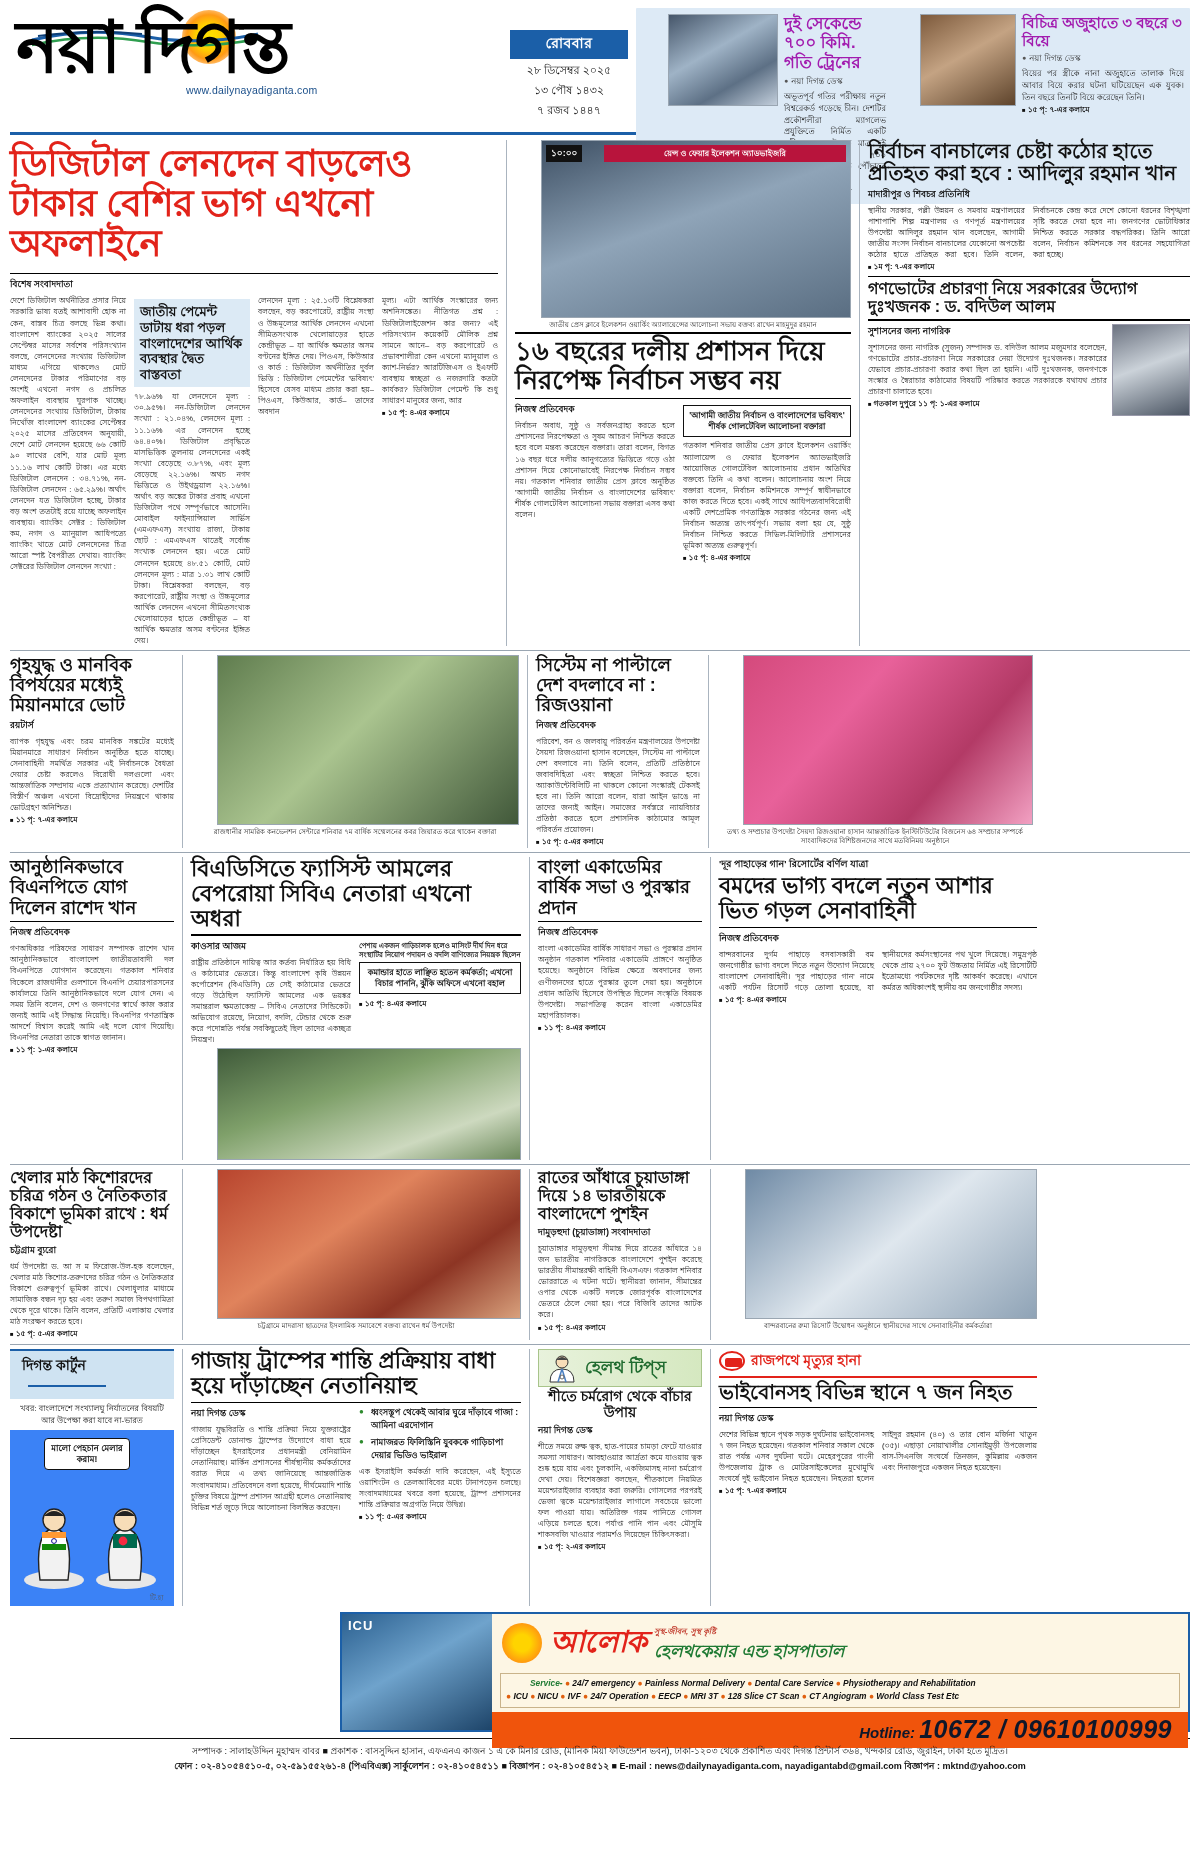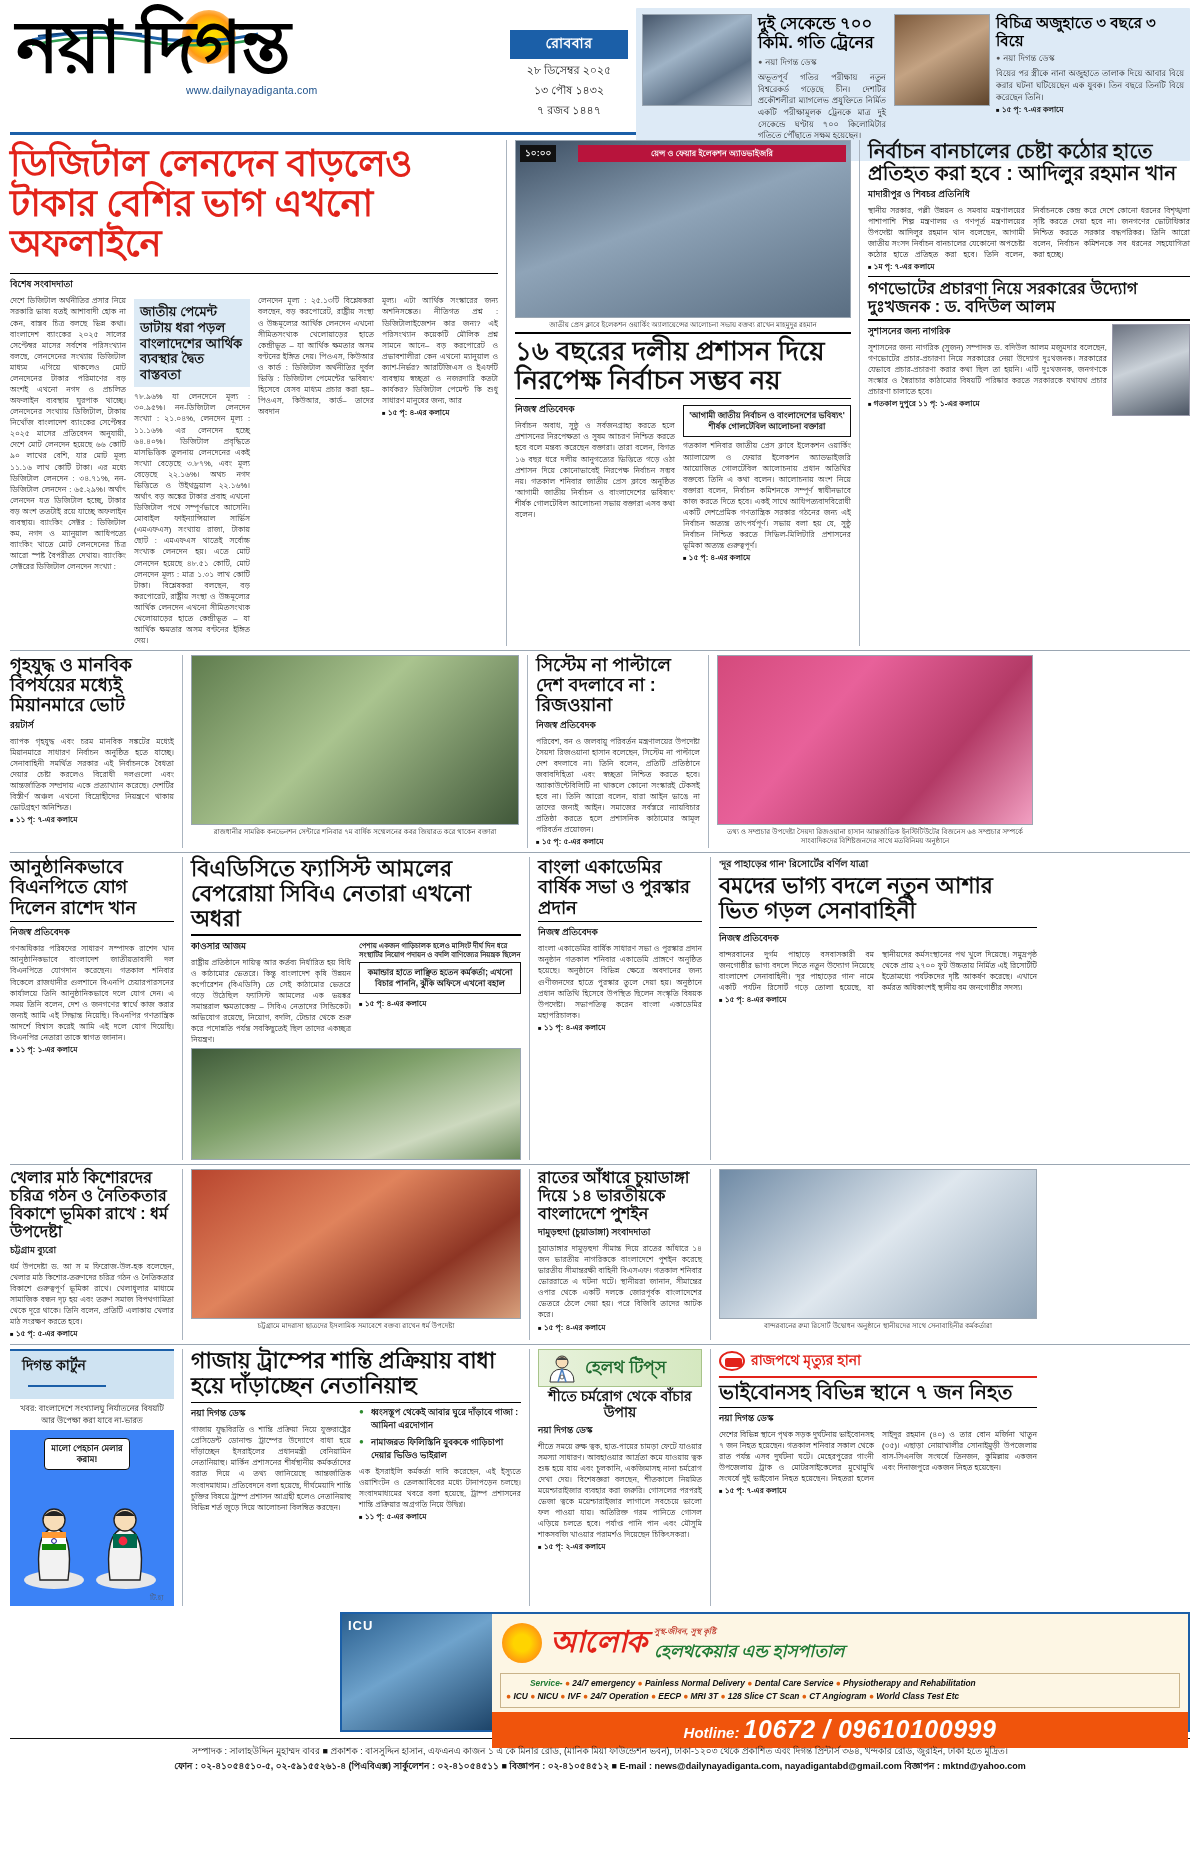--- a/index.html
+++ b/index.html
@@ -37,21 +37,21 @@
     padding: 2px 0 3px; letter-spacing: .5px;
   }
   .date-line { font-size: 11px; color: #111; margin-top: 4px; line-height: 1.45; }
 
   .top-news { flex: 1; display: flex; gap: 8px; background: #ddeaf6; margin-left: 8px; padding: 6px; border-radius: 1px; }
   .tn-card { flex: 1; display: flex; gap: 6px; }
   .tn-card.b { flex: 0 0 290px; }
   .tn-photo { flex: 0 0 110px; height: 92px; border: 1px solid #b9c7d6; }
   .tn-photo.w { flex: 0 0 96px; }
   .tn-body { flex: 1; min-width: 0; }
-  .tn-title { font-size: 16.5px; font-weight: bold; line-height: 1.18; color: #000000; }
+  .tn-title { font-size: 16.5px; font-weight: bold; line-height: 1.18; color: #a21caf; }
   .tn-title.sm { font-size: 15px; }
   .tn-byline { font-size: 8.5px; color: #333; margin: 3px 0 2px; }
   .tn-byline::before { content: "\25CF"; color: #555; font-size: 7px; margin-right: 3px; vertical-align: 1px; }
   .tn-text { font-size: 8.2px; line-height: 1.42; text-align: justify; color: #222; }
   .contlink { font-size: 7.6px; font-weight: bold; color: #111; white-space: nowrap; }
   .contlink::before { content: "\25A0"; font-size: 6px; margin-right: 2px; }
 
   
   .rule-blue { height: 3px; background: #1b5fa8; margin: 6px 0 0; }
   .rule-thin { height: 1px; background: #9aa6b2; margin: 4px 0; }
@@ -69,21 +69,21 @@
     color: #e2231a; font-weight: bold; font-size: 37px; line-height: 1.08;
     letter-spacing: -0.5px; padding: 4px 0 6px;
   }
   .byline-bold { font-size: 9px; font-weight: bold; color: #111; margin-bottom: 3px; }
   .cols2 { column-count: 2; column-gap: 8px; font-size: 7.6px; line-height: 1.45; text-align: justify; }
   .bodytext { font-size: 7.6px; line-height: 1.46; text-align: justify; color: #1a1a1a; }
 
   .tintbox { background: #dceaf5; padding: 5px 6px; margin: 4px 0; }
   .tintbox .t { font-size: 13px; font-weight: bold; line-height: 1.2; color: #111; }
 
-  .photo { background: linear-gradient(160deg,#8ea6bd,#c9d6e2 45%,#7e93a8); border: 1px solid #9aa6b2; }
+  .photo { background: linear-gradient(160deg,#8ea6bd,#c9d6e2 45%,#7e93a8); border: 1px solid #9aa6b2; margin-left: 26px; }
   .photo.p1 { background: linear-gradient(150deg,#46566a,#9fb3c6 40%,#5d7085 70%,#c2cedb); }
   .photo.p2 { background: linear-gradient(140deg,#6f8aa5,#dfe7ee 50%,#8fa3b6); }
   .photo.p3 { background: linear-gradient(130deg,#d44a7c,#e8619a 35%,#b33a66 70%,#f2a0c2); }
   .photo.p4 { background: linear-gradient(160deg,#3f5a3a,#7fa06a 40%,#cdd9bf 75%,#6d8a5c); }
   .photo.p5 { background: linear-gradient(150deg,#7d5a3c,#c4a383 45%,#5e442c); }
   .photo.p6 { background: linear-gradient(145deg,#b8452e,#e0835c 40%,#8d3524 72%,#d8a07c); }
   .photo.p7 { background: linear-gradient(160deg,#3d4f63,#8fa4b8 45%,#5a6e82); }
   .photo.p9 { background: linear-gradient(135deg,#5f7c4e,#aac48f 45%,#41583a); }
   .cap { font-size: 7px; color: #222; line-height: 1.3; padding: 2px 0 0; text-align: center; }
 
@@ -133,21 +133,21 @@
   .ad-photo .icu { position: absolute; left: 6px; top: 4px; color: #fff; font-size: 13px; font-weight: bold; letter-spacing: 1px; }
   .ad-right { flex: 1; display: flex; flex-direction: column; font-style: italic; }
   .ad-top { flex: 1; display: flex; align-items: center; gap: 8px; padding: 4px 10px; }
   .ad-sun { width: 40px; height: 40px; border-radius: 50%; background: radial-gradient(circle,#ffd400 30%,#ff9a10 70%); flex: 0 0 40px; }
   .ad-brand { font-size: 30px; font-weight: bold; color: #e2231a; letter-spacing: -1px; }
   .ad-sub { font-size: 17px; font-weight: bold; color: #1f7a33; }
   .ad-tag { font-size: 8px; color: #c0392b; font-weight: bold; }
   .ad-serv { border: 1px solid #c9b38a; margin: 0 8px 4px; padding: 3px 5px; font-size: 8.4px; line-height: 1.6; font-weight: bold; }
   .ad-serv .o { color: #e06010; }
   .ad-serv .g { color: #1f7a33; padding-left: 24px; }
-  .ad-hot { background: #f0540c; color: #ffffff; text-align: center; padding: 3px 0 4px; font-weight: bold; font-size: 15px; }
+  .ad-hot { background: #f0540c; color: #0f172a; text-align: right; padding: 3px 16px 4px; font-weight: bold; font-size: 15px; }
   .ad-hot .num { font-size: 25px; letter-spacing: .5px; }
 
   
   .footer { border-top: 1.5px solid #111; margin-top: 6px; padding-top: 5px; text-align: center; font-size: 9px; line-height: 1.7; }
   .footer .l2 { font-weight: bold; }
 
   .smallcap { font-size: 7px; text-align: center; line-height: 1.3; color: #222; margin-top: 2px; }
   .mt2 { margin-top: 2px; }
   .flexrow { display: flex; gap: 8px; }
 </style>

